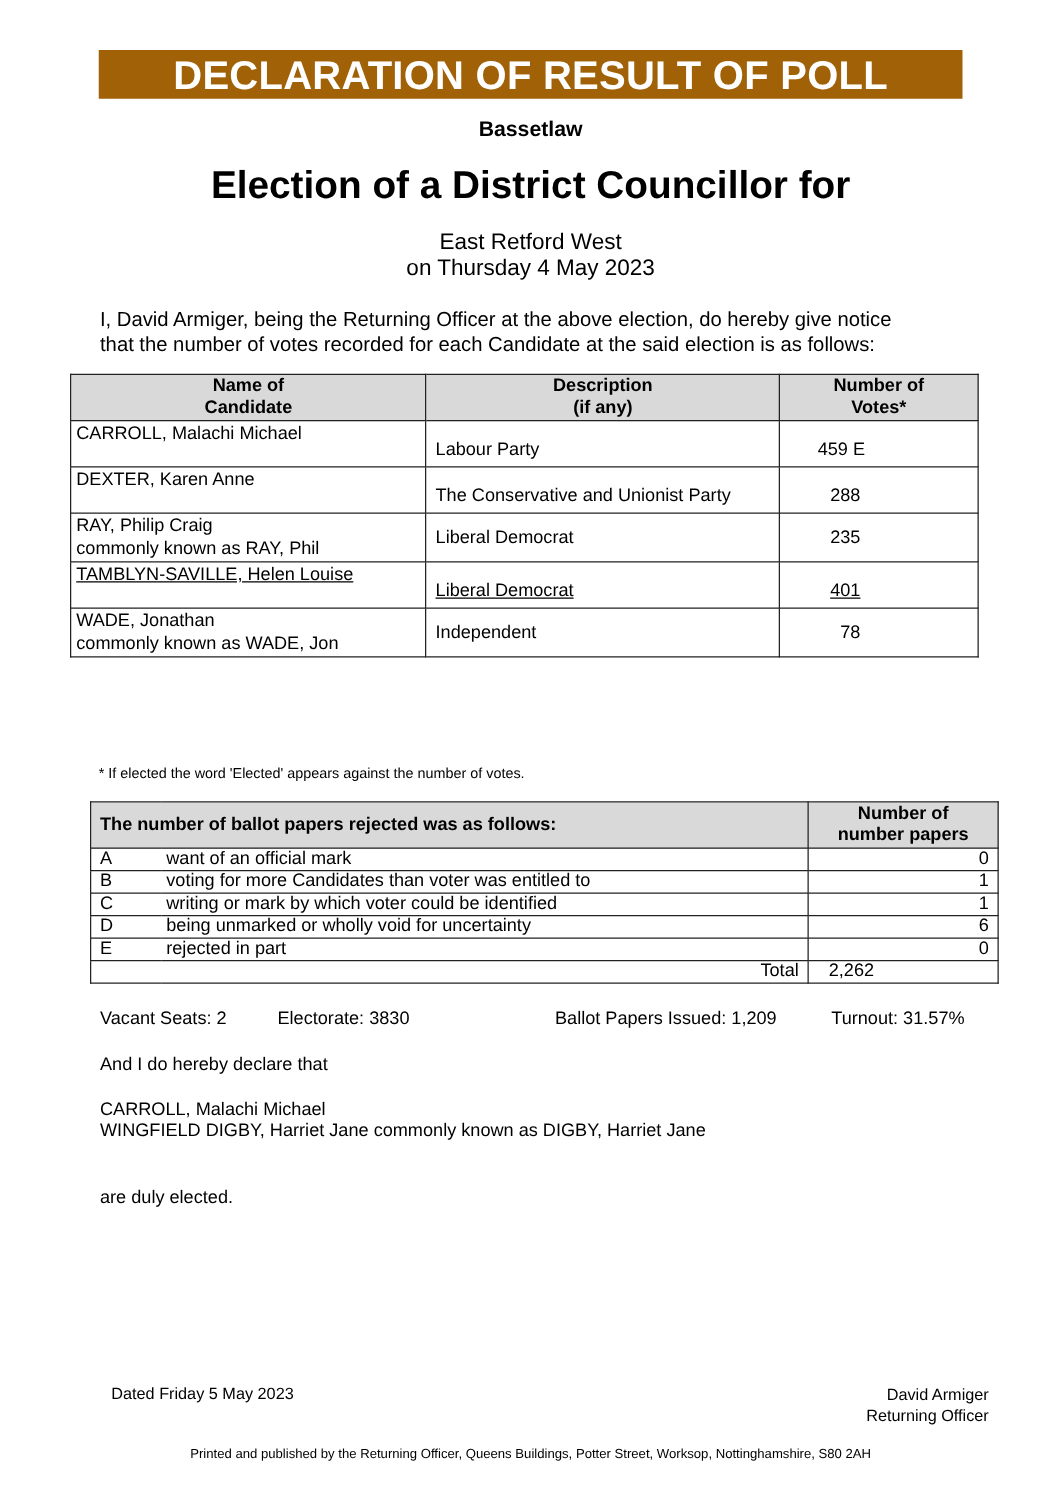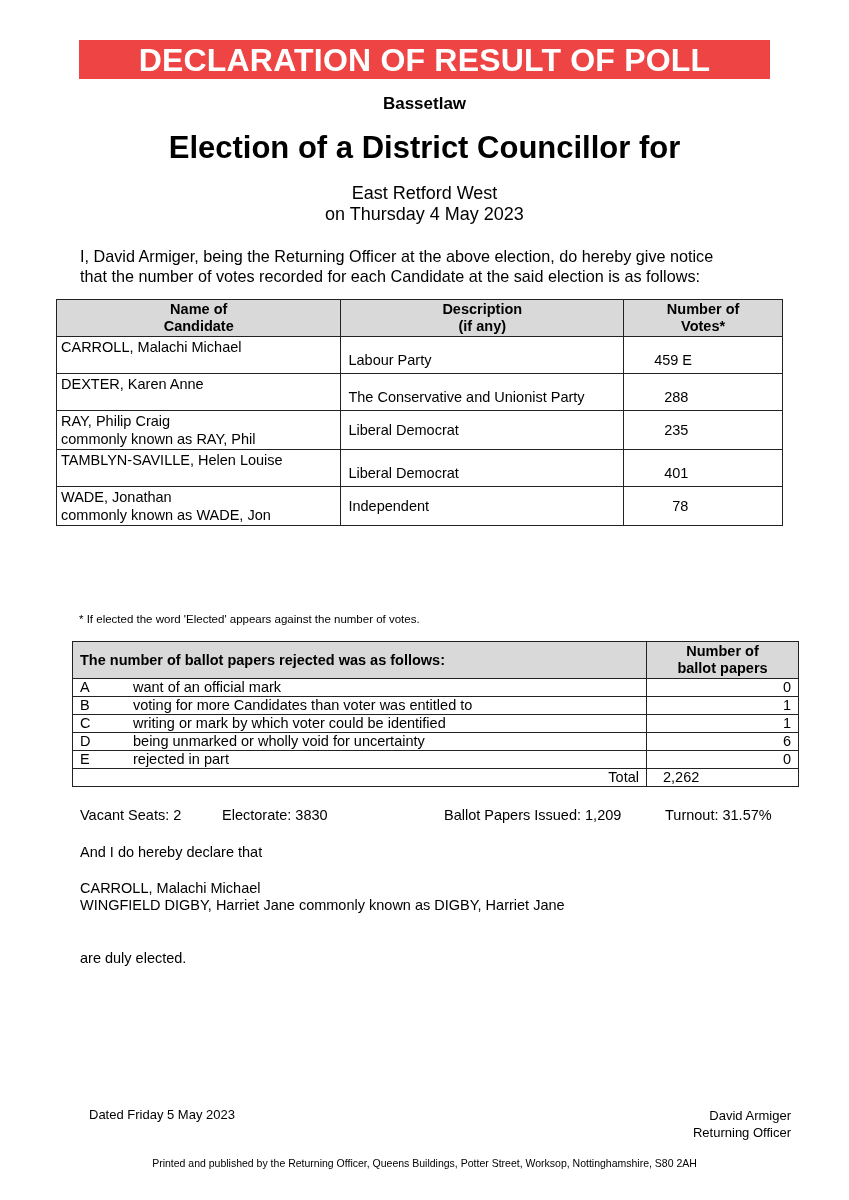--- a/index.html
+++ b/index.html
@@ -2,21 +2,21 @@
 <html><head>
 <meta charset="utf-8">
 <style>
   html, body { margin: 0; padding: 0; background: #ffffff; }
   body {
     width: 849px; height: 1200px; position: relative; overflow: hidden;
     font-family: "Liberation Sans", sans-serif; color: #000;
   }
   .banner {
     position: absolute; left: 79px; top: 40px; width: 691px; height: 39px;
-    background: #ef4444; color: #fff; text-align: center;
+    background: #a16207; color: #fff; text-align: center;
     font-weight: bold; font-size: 32px; line-height: 40px; letter-spacing: 0.2px;
   }
   .council {
     position: absolute; left: 0; width: 849px; top: 94px; text-align: center;
     font-weight: bold; font-size: 17px;
   }
   .title {
     position: absolute; left: 0; width: 849px; top: 130px; text-align: center;
     font-weight: bold; font-size: 31px;
   }
@@ -109,21 +109,21 @@
       <td class="votes" style="padding-top:12px;padding-left:40px;">288</td>
     </tr>
     <tr style="height:37px;">
       <td class="name">
         <div>RAY, Philip Craig</div>
         <div>commonly known as RAY, Phil</div>
       </td>
       <td class="desc">Liberal Democrat</td>
       <td class="votes" style="padding-left:40px;">235</td>
     </tr>
-    <tr style="height:37px;">
+    <tr style="height:37px;text-decoration:underline;">
       <td class="name">
           <div>TAMBLYN-SAVILLE, Helen Louise</div>
         </td>
       <td class="desc" style="padding-top:12px;">Liberal Democrat</td>
       <td class="votes" style="padding-top:12px;padding-left:40px;">401</td>
     </tr>
     <tr style="height:37px;">
       <td class="name">
         <div>WADE, Jonathan</div>
         <div>commonly known as WADE, Jon</div>
@@ -135,21 +135,21 @@
 </table>
 
 <div class="footnote">* If elected the word 'Elected' appears against the number of votes.</div>
 
 <table class="rej">
   <tbody>
       <tr class="hdr">
     <th class="left" colspan="2">The number of ballot papers rejected was as follows:</th>
     <th class="right">
       <div>Number of</div>
-      <div>ballot papers</div>
+      <div>number papers</div>
     </th>
   </tr>
   <tr class="row">
     <td class="letter">A</td>
     <td class="reason">want of an official mark</td>
     <td class="num">0</td>
   </tr>
   <tr class="row">
     <td class="letter">B</td>
     <td class="reason">voting for more Candidates than voter was entitled to</td>

